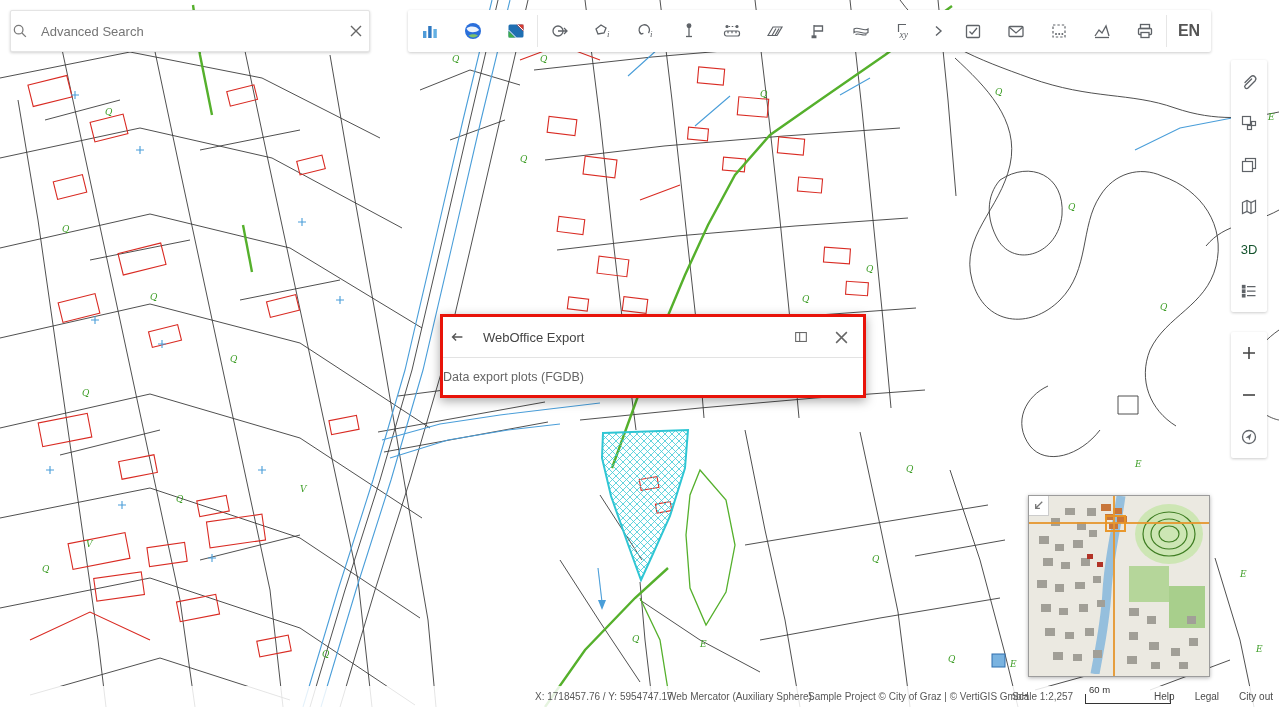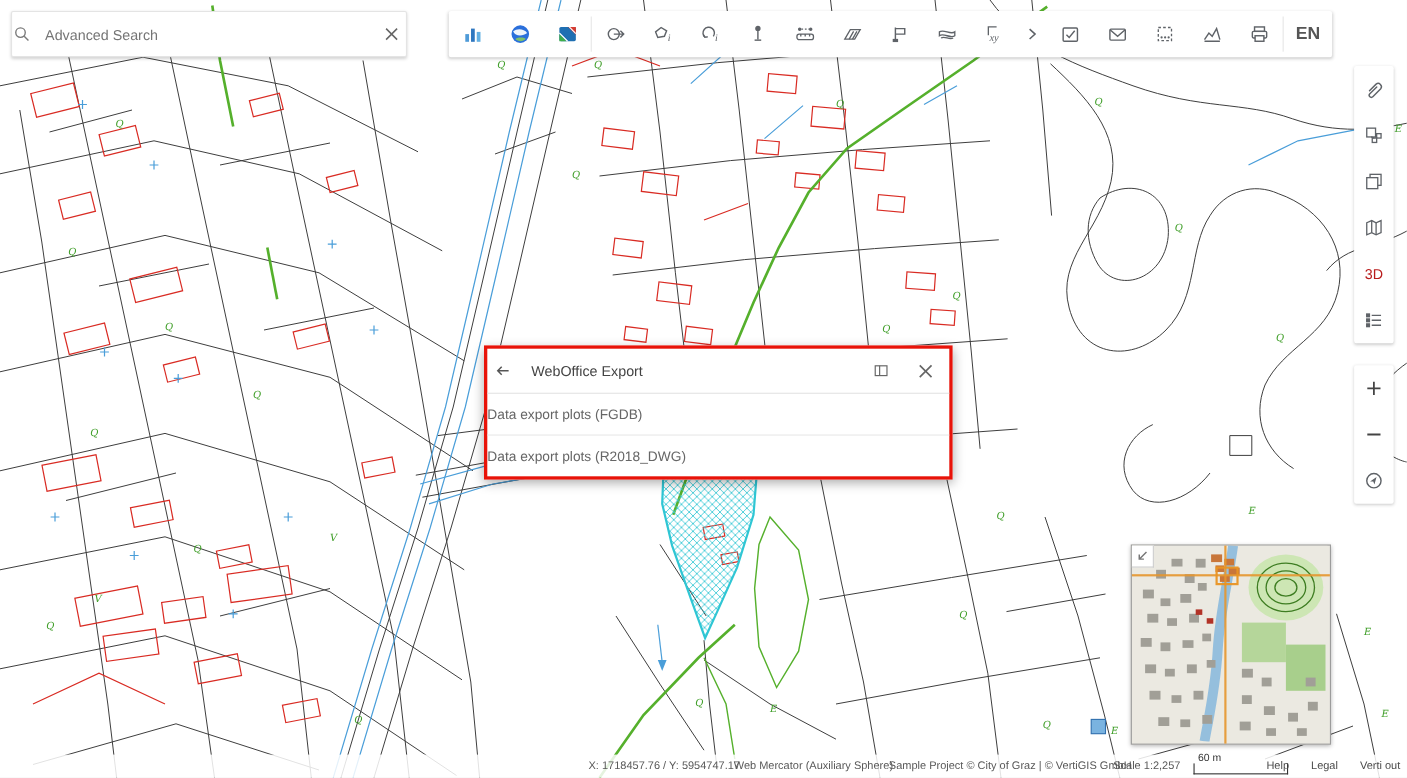--- a/index.html
+++ b/index.html
@@ -23,21 +23,21 @@
   .toolbar .tbtn{width:43px;display:flex;align-items:center;justify-content:center;cursor:pointer;}
   .toolbar .tbtn.narrow{width:26px;}
   .tb-div{width:1px;background:#e6e6e6;margin:5px 0;}
   .lang{font-size:16px;color:#555;font-weight:bold;width:44px;display:flex;align-items:center;
     justify-content:center;cursor:pointer;}
 
   
   .sidecol{position:absolute;left:1231px;width:36px;background:#fff;border-radius:2px;
     box-shadow:0 1px 3px rgba(0,0,0,.2);display:flex;flex-direction:column;}
   .sidecol .sbtn{height:42px;display:flex;align-items:center;justify-content:center;cursor:pointer;}
-  .threeD{font-size:13px;color:#b91c1c;}
+  .threeD{font-size:13px;color:#14532d;}
 
   
   .dialog{position:absolute;left:440px;top:314px;width:420px;background:#fff;
     border:3px solid #e81309;box-shadow:0 3px 10px rgba(0,0,0,.35);box-sizing:content-box;}
   .dlg-head{height:40px;display:flex;align-items:center;padding:0 8px 0 0;gap:12px;
     border-bottom:1px solid #e3e3e3;}
   .dlg-title{flex:1;font-size:13px;color:#444;}
   .dlg-btn{width:28px;height:28px;}
   .dlg-item{height:37px;display:flex;align-items:center;font-size:12.5px;
     color:#666;cursor:pointer;}
@@ -502,21 +502,20 @@
       </button>
       <button class="iconbtn dlg-btn">
         <span>
           <svg class="icon" width="15" height="15" viewBox="0 0 14 14">
             <path d="M2,2 L12,12 M12,2 L2,12" stroke="#666" stroke-width="1.4"></path>
           </svg>
         </span>
       </button>
     </div>
     <div class="dlg-item">Data export plots (FGDB)</div>
-    <div class="dlg-item">Data export plots (R2018_DWG)</div>
   </div>
 
 
   <div class="overview">
     <svg width="178" height="178" viewBox="0 0 178 178">
       <rect width="178" height="178" fill="#ebe9e1"></rect>
       <ellipse cx="140" cy="38" rx="34" ry="30" fill="#cde6b4"></ellipse>
       <rect x="100" y="70" width="40" height="36" fill="#b5d69a"></rect>
       <rect x="140" y="90" width="36" height="42" fill="#a8cf8c"></rect>
       <path d="M92,0 C88,30 80,60 78,95 C76,130 70,155 66,178" stroke="#86b7dc" stroke-width="9" fill="none" opacity=".85"></path>
@@ -591,17 +590,17 @@
     <span class="s" style="left:535px">X: 1718457.76 / Y: 5954747.17</span>
     <span class="s" style="left:667px">Web Mercator (Auxiliary Sphere)</span>
     <span class="s" style="left:808px">Sample Project © City of Graz | © VertiGIS GmbH</span>
     <span class="s" style="left:1012px">Scale 1:2,257</span>
     <div class="scalebar">
       <span class="lbl">60 m</span>
     </div>
     <div class="links">
       <span>Help</span>
       <span>Legal</span>
-      <span>Verti out</span>
+      <span>City out</span>
     </div>
   </div>
 
 </div>
 
 </body></html>

